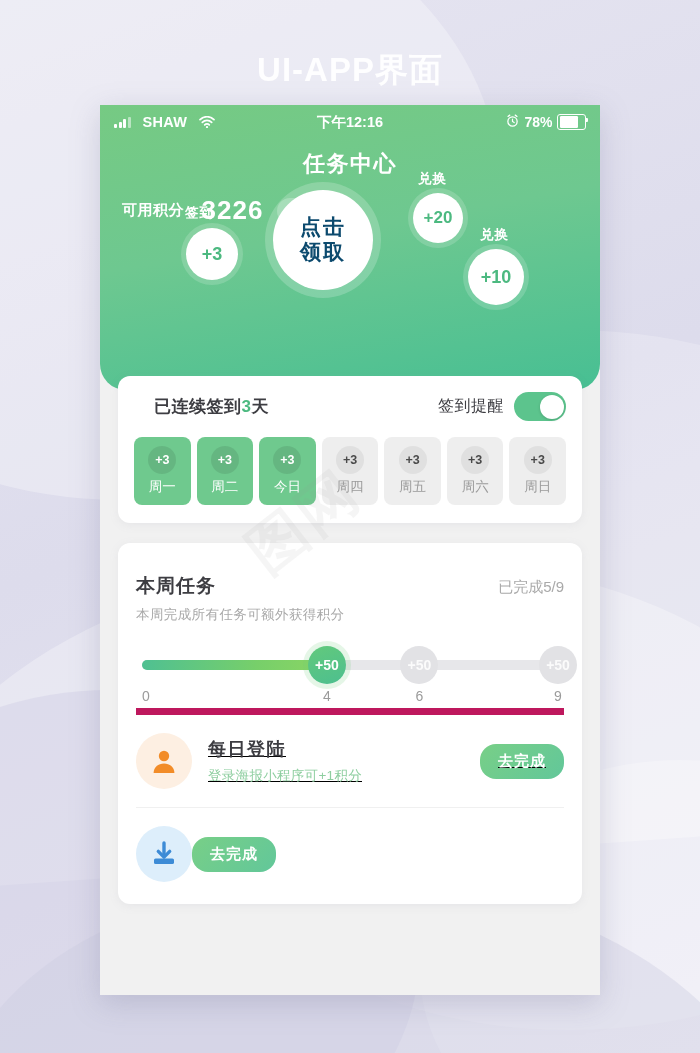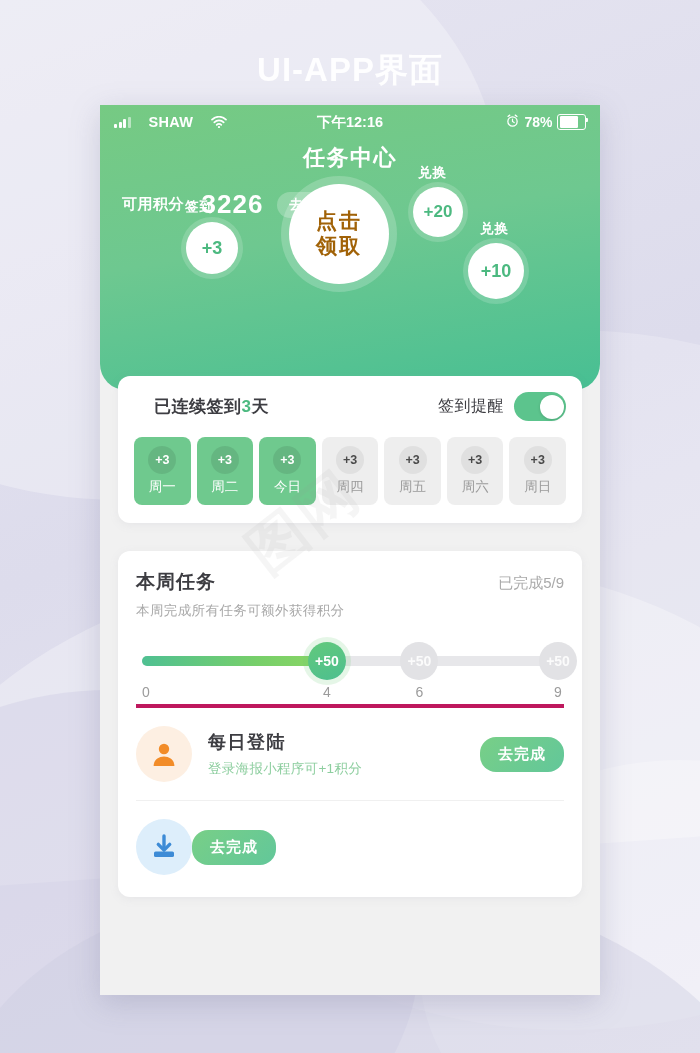--- a/index.html
+++ b/index.html
@@ -93,21 +93,21 @@
   #statusbar {
     position: relative;
     height: 34px;
     display: flex;
     align-items: center;
     padding: 0 14px;
     color: #fff;
     font-size: 15px;
     font-weight: bold;
   }
-  #sb-left { display: flex; align-items: center; gap: 18px; }
+  #sb-left { display: flex; align-items: center; gap: 12px; }
   #sb-center {
     position: absolute;
     left: 0; right: 0;
     text-align: center;
     font-size: 14.5px;
     font-weight: bold;
     pointer-events: none;
   }
   #sb-right {
     margin-left: auto;
@@ -136,21 +136,21 @@
     width:2px; height:4px; background:#fff; border-radius:0 1px 1px 0;
   }
   .batt span { display:block; height:100%; width:78%; background:#fff; border-radius:1.3px; }
 
   
   #page-title {
     text-align: center;
     color: #fff;
     font-size: 22px;
     font-weight: bold;
-    margin-top: 4px;
+    margin-top: 10px;
     letter-spacing: 1.5px;
   }
 
   
   #points-row {
     display: flex;
     align-items: center;
     margin-top: 16px;
     padding-left: 22px;
     color: #fff;
@@ -189,27 +189,27 @@
   }
   #cap-signin { left: 85px; top: -22px; }
   #bub-signin { left: 86px; top: 2px; width: 52px; height: 52px; font-size: 18px; }
   #cap-ex20 { left: 318px; top: -56px; }
   #bub-ex20 { left: 313px; top: -33px; width: 50px; height: 50px; font-size: 17px; }
   #cap-ex10 { left: 380px; top: 0px; }
   #bub-ex10 { left: 368px; top: 23px; width: 56px; height: 56px; font-size: 18px; }
 
   #claim-btn {
     position: absolute;
-    left: 189px;
+    left: 173px;
     top: -36px;
     width: 100px;
     height: 100px;
     border-radius: 50%;
     background: #fff;
-    color: #a16207;
+    color: #0c4a6e;
     display: flex;
     flex-direction: column;
     align-items: center;
     justify-content: center;
     line-height: 1.18;
     font-size: 21px;
     font-weight: bold;
     letter-spacing: 2px;
     box-shadow: 0 0 0 8px rgba(255,255,255,0.20);
   }
@@ -270,21 +270,21 @@
     color: #4a4a4a;
     font-size: 12.5px;
     font-weight: bold;
     display: flex; align-items: center; justify-content: center;
   }
   .day.on .circ { background: rgba(0,0,0,0.09); color: #fff; }
   .day .lbl { font-size: 13.5px; color: #9b9b9b; }
   .day.on .lbl { color: #fff; }
 
   
-  #weekly-card { margin-top: 28px; padding: 18px 18px 4px; }
+  #weekly-card { margin-top: 20px; padding: 30px 18px 4px; }
   #weekly-head { display: flex; align-items: baseline; justify-content: space-between; }
   #weekly-title { font-size: 19px; font-weight: bold; color: #3d3d42; letter-spacing: 1px; }
   #weekly-count { font-size: 15px; color: #a9a9a9; }
   #weekly-sub { margin-top: 7px; font-size: 13.5px; color: #a9a9a9; letter-spacing: .4px; }
 
   #progress-wrap { position: relative; margin: 26px 6px 0; height: 52px; }
   #track {
     position: absolute;
     left: 0; right: 0; top: 10px;
     height: 10px;
@@ -325,21 +325,21 @@
   }
 
   
   #task-list { margin-top: 6px; }
   .task-row {
     display: flex;
     align-items: center;
     padding: 18px 0;
     border-top: 1px solid #f0f0f0;
   }
-  .task-row:first-child { border-top: 4px solid #be185d; }
+  .task-row:first-child { border-top: 7px solid #be185d; text-decoration: underline; }
   .task-icon {
     width: 56px; height: 56px;
     border-radius: 50%;
     display: flex; align-items: center; justify-content: center;
     flex: none;
   }
   .task-icon.orange { background: #fdefe2; }
   .task-icon.blue { background: #ddeefb; }
   .task-text { margin-left: 16px; flex: 1; }
   .task-title { font-size: 18px; font-weight: bold; color: #3d3d42; letter-spacing: 1.5px; }

